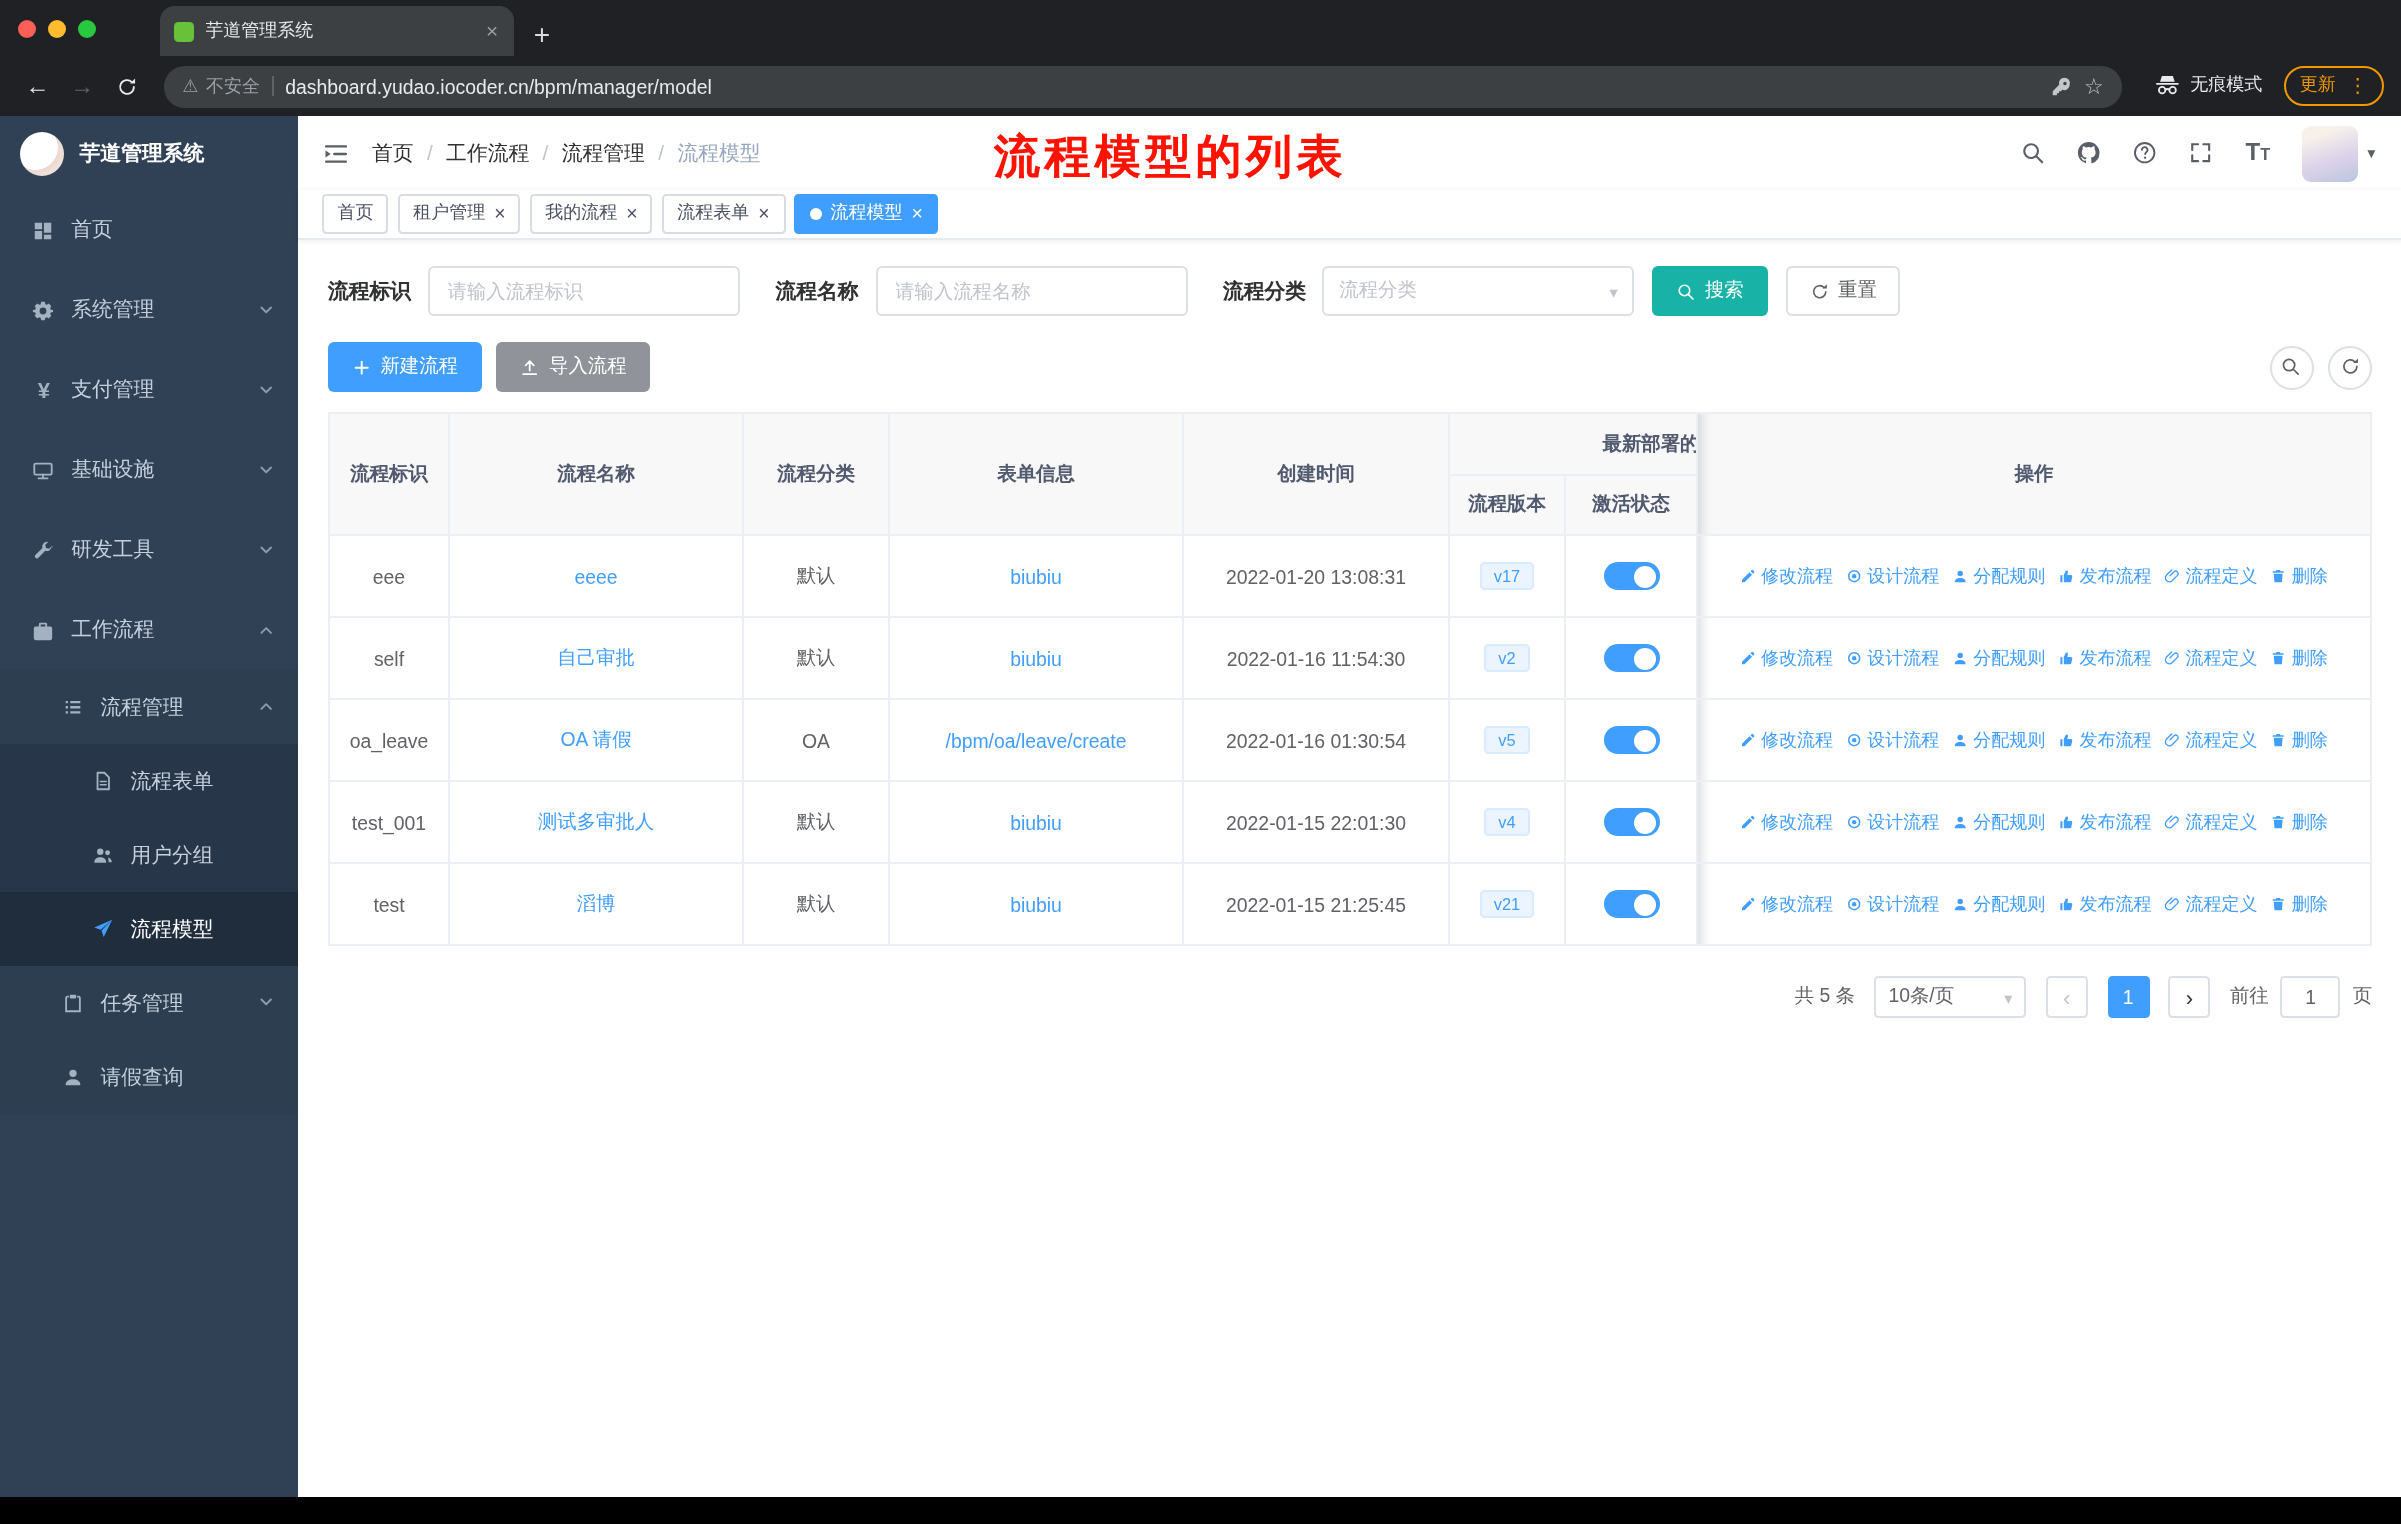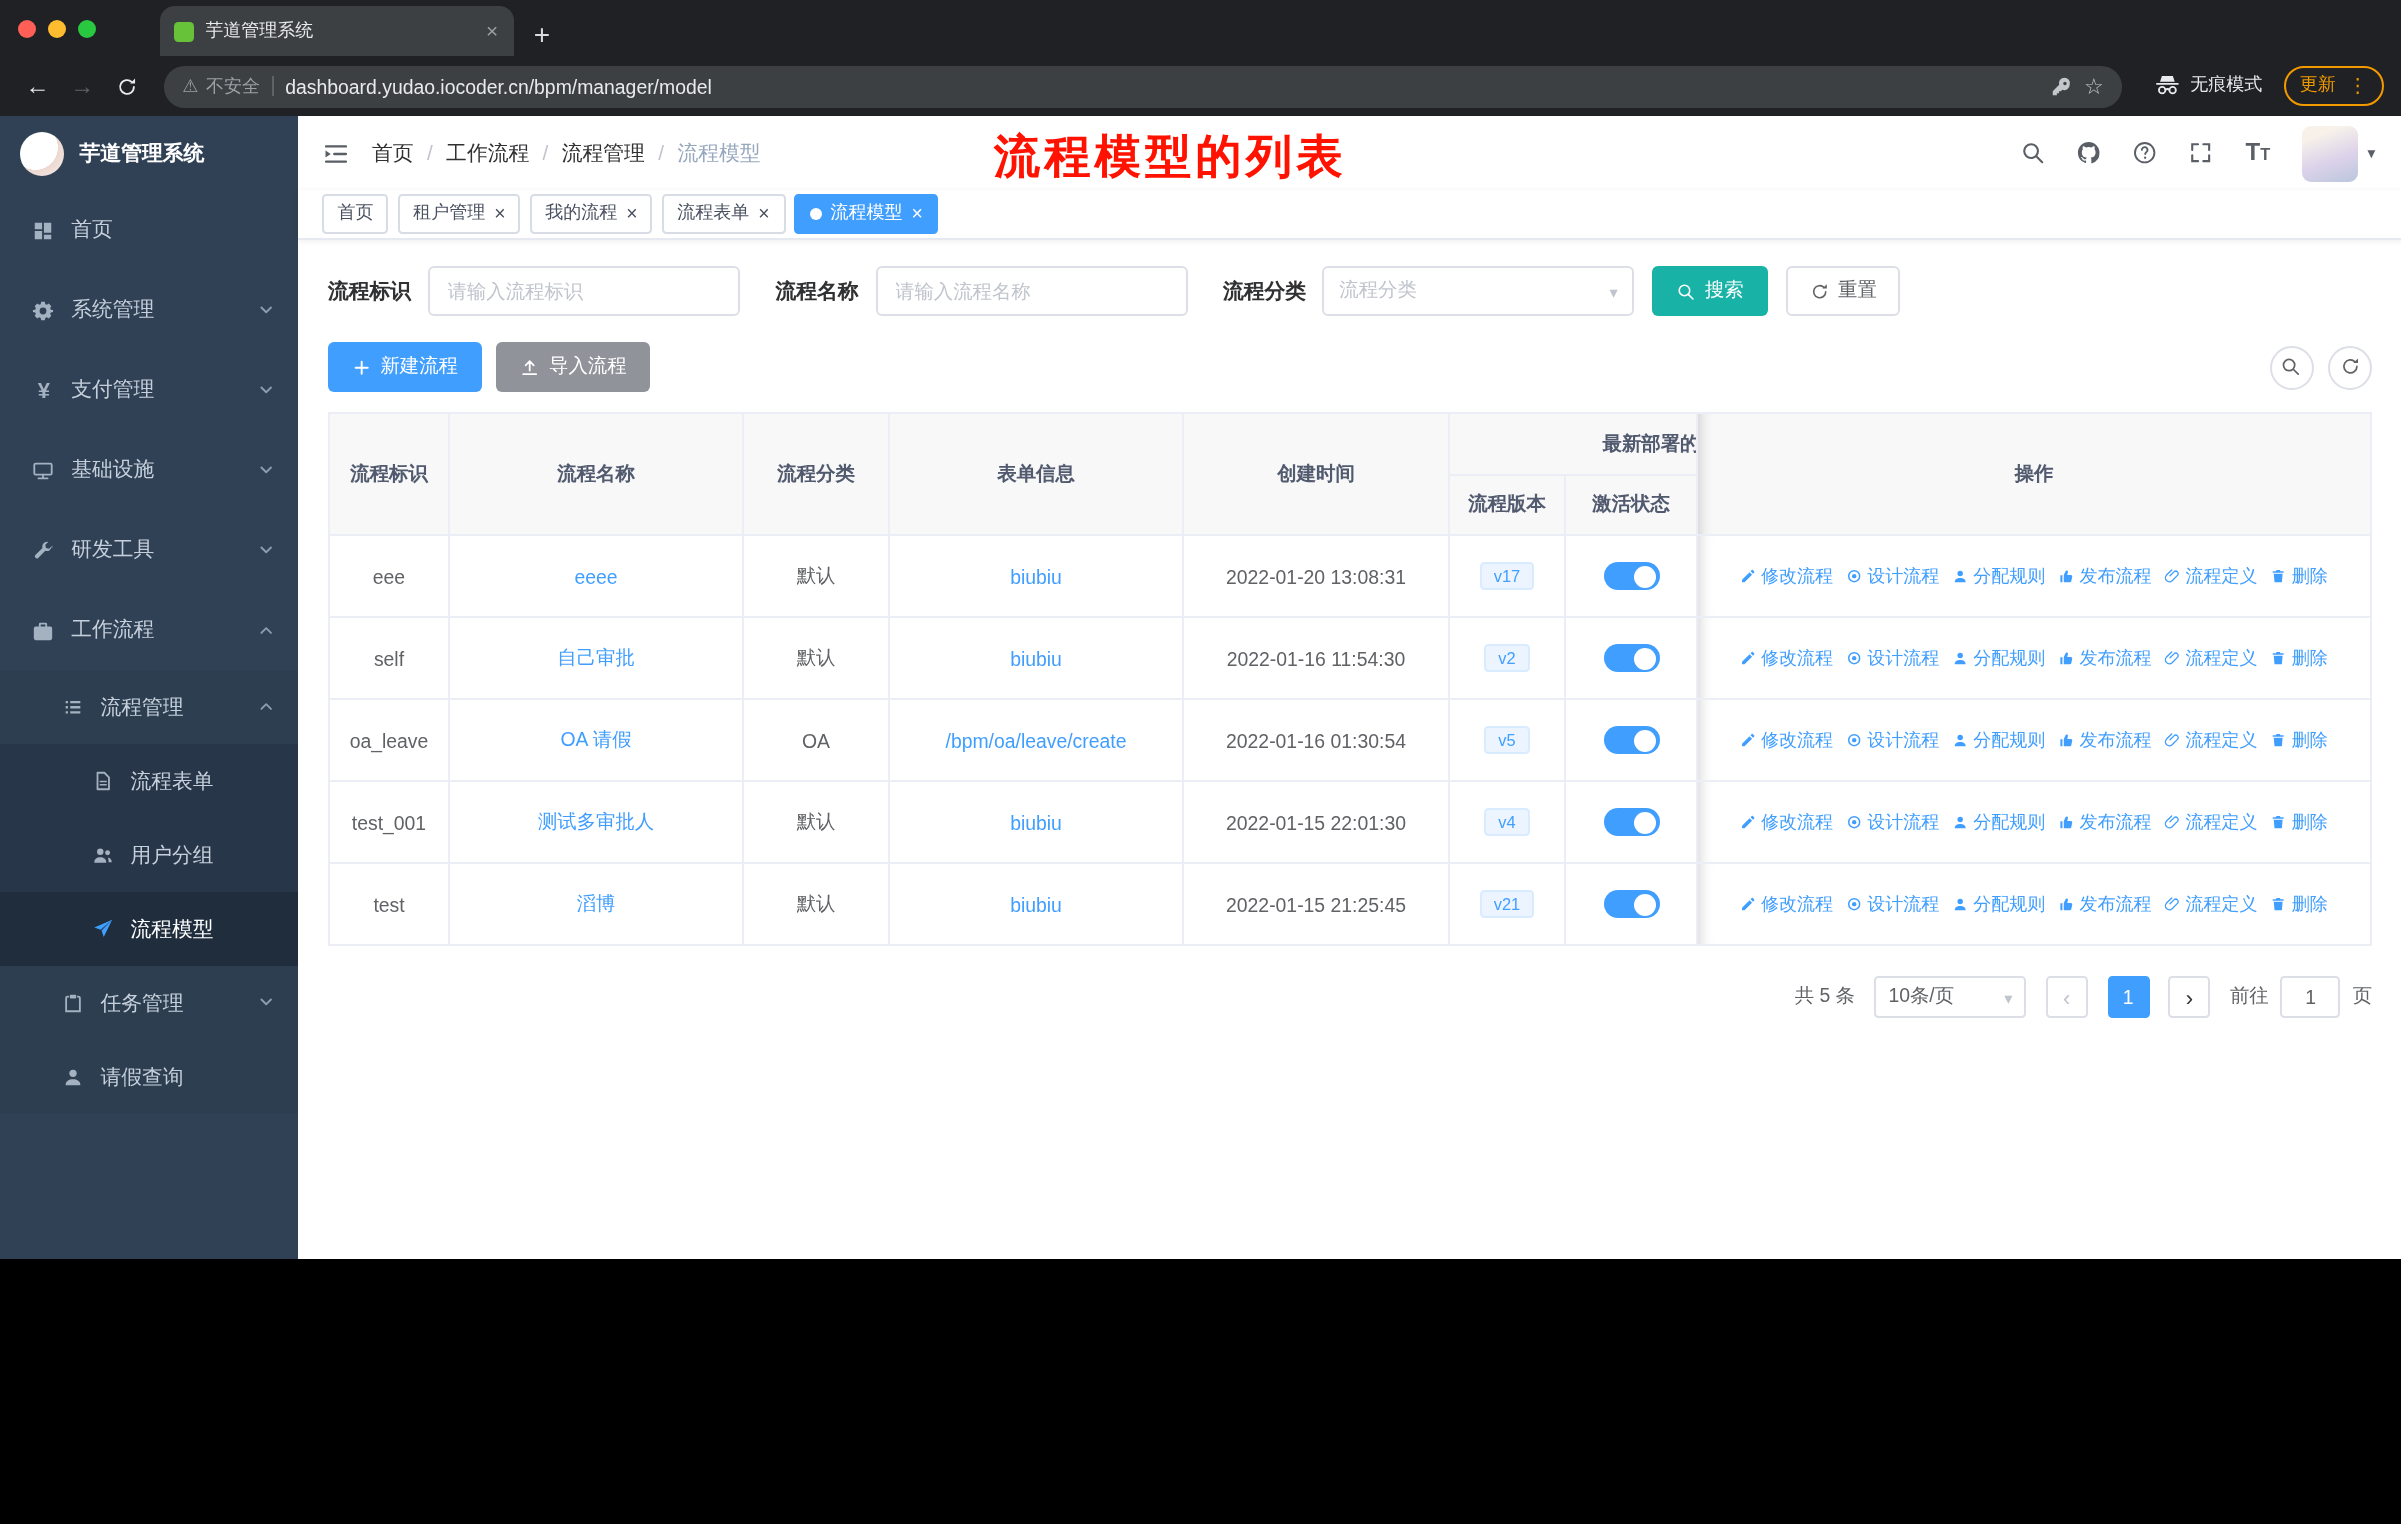--- a/index.html
+++ b/index.html
@@ -1,18 +1,18 @@
 <!DOCTYPE html>
 <html style="font-size:12px"><head>
 <meta charset="utf-8">
 <title>芋道管理系统</title>
 <style>
 *{margin:0;padding:0;box-sizing:border-box}
 body{background:#000;font-family:"Liberation Sans","DejaVu Sans",sans-serif}
-.stage{width:2401px;height:1259px;overflow:hidden}
+.stage{width:2401px;height:1497px;overflow:hidden}
 .vp{width:1201px;height:762px;transform:scale(2);transform-origin:0 0;background:#fff;position:relative;overflow:hidden}
 svg{display:block}
 
 .tabstrip{height:28px;background:#202124;display:flex;align-items:flex-end;padding-left:9px}
 .lights{display:flex;gap:6px;align-items:center;height:28px;padding-right:4.5px}
 .light{width:9px;height:9px;border-radius:50%}
 .l-red{background:#ff5f57}.l-yellow{background:#febc2e}.l-green{background:#28c840}
 .tab{width:177px;height:24.6px;background:#3c4043;border-radius:7.4px 7.4px 0 0;display:flex;align-items:center;gap:6px;padding:0 7.4px;margin-left:27px}
 .favicon{width:9.7px;height:9.7px;border-radius:2.2px;background:#67c23a;flex-shrink:0}
 .tab-title{color:#e8eaed;font-size:9px;flex:1;white-space:nowrap;overflow:hidden}

